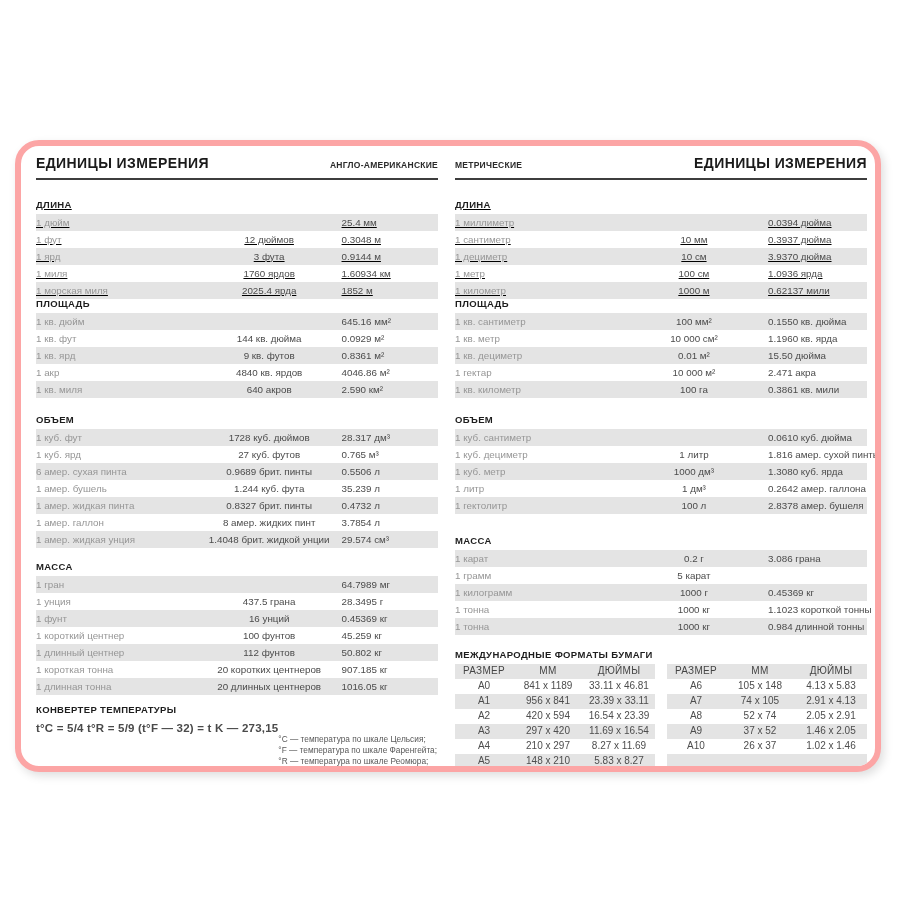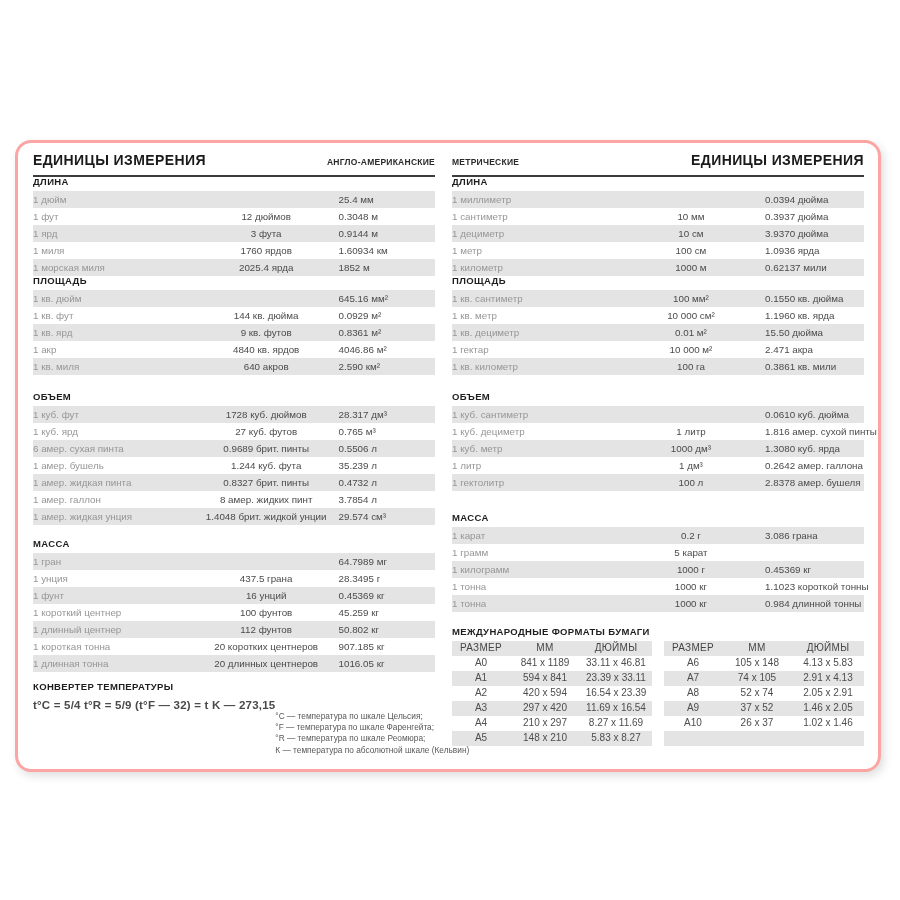--- a/index.html
+++ b/index.html
@@ -9,22 +9,22 @@
     background: #ffffff;
     font-family: "Liberation Sans", sans-serif;
     position: relative;
     -webkit-font-smoothing: antialiased;
   }
   .card {
     position: absolute;
     left: 15px; top: 140px;
     width: 866px; height: 632px;
     background: #ffffff;
-    border: 3px solid #fca5a5;
-    border-radius: 16px;
+    border: 6px solid #fca5a5;
+    border-radius: 24px;
     box-shadow: 3px 4px 10px rgba(0,0,0,0.13);
     padding: 10px 14px 0 15px;
     display: grid;
     grid-template-columns: 402px 412px;
     column-gap: 17px;
     overflow: hidden;
   }
   .col { min-width: 0; }
   .page-head {
     display: flex;
@@ -42,21 +42,21 @@
     color: #2b2b2b; letter-spacing: 0.25px;
     white-space: nowrap;
   }
   .rule { height: 1.5px; background: #3d3d3d; margin-top: 7px; }
 
   .sec-title {
     font-size: 9.5px; line-height: 10px;
     font-weight: bold; color: #1d1d1d;
     margin: 0 0 4px 0; letter-spacing: 0.35px;
   }
-  .mt8  { margin-top: 0; }
+  .mt8  { margin-top: 20px; text-decoration: underline; }
   .mt23 { }
   .mt17 { margin-top: 17px; }
   .mt14 { margin-top: 14px; }
   .mt22 { margin-top: 22px; }
   .mt15 { margin-top: 15px; }
   .mt10 { margin-top: 10px; }
 
   .table { width: 100%; }
   .trow {
     display: grid;
@@ -411,21 +411,21 @@
               <div class="tcell c1">ММ</div>
               <div class="tcell c2">ДЮЙМЫ</div>
             </div>
             <div class="trow odd">
               <div class="tcell c0">A0</div>
               <div class="tcell c1">841 x 1189</div>
               <div class="tcell c2">33.11 x 46.81</div>
             </div>
             <div class="trow even">
               <div class="tcell c0">A1</div>
-              <div class="tcell c1">594 x 841</div>
+              <div class="tcell c1">956 x 841</div>
               <div class="tcell c2">23.39 x 33.11</div>
             </div>
             <div class="trow odd">
               <div class="tcell c0">A2</div>
               <div class="tcell c1">420 x 594</div>
               <div class="tcell c2">16.54 x 23.39</div>
             </div>
             <div class="trow even">
               <div class="tcell c0">A3</div>
               <div class="tcell c1">297 x 420</div>

